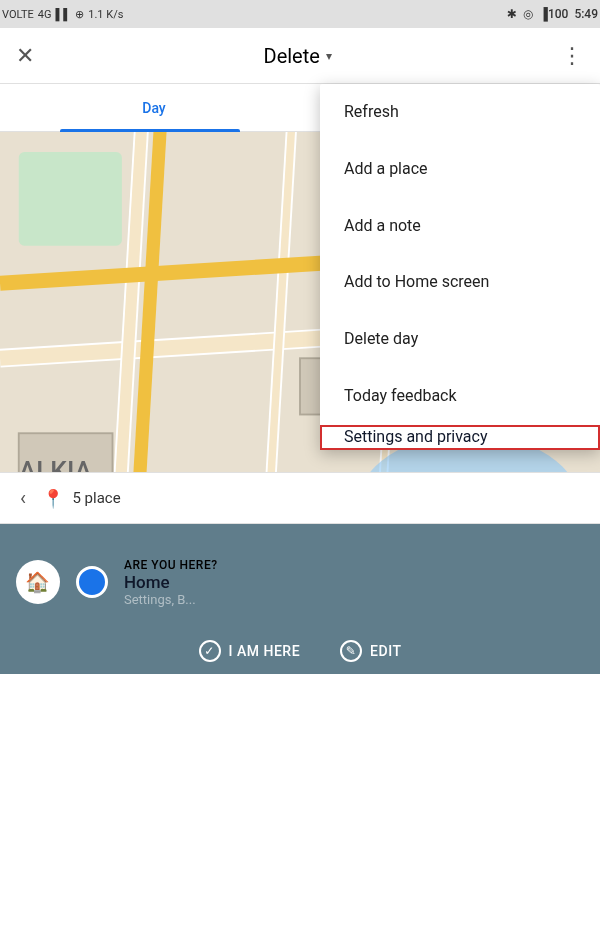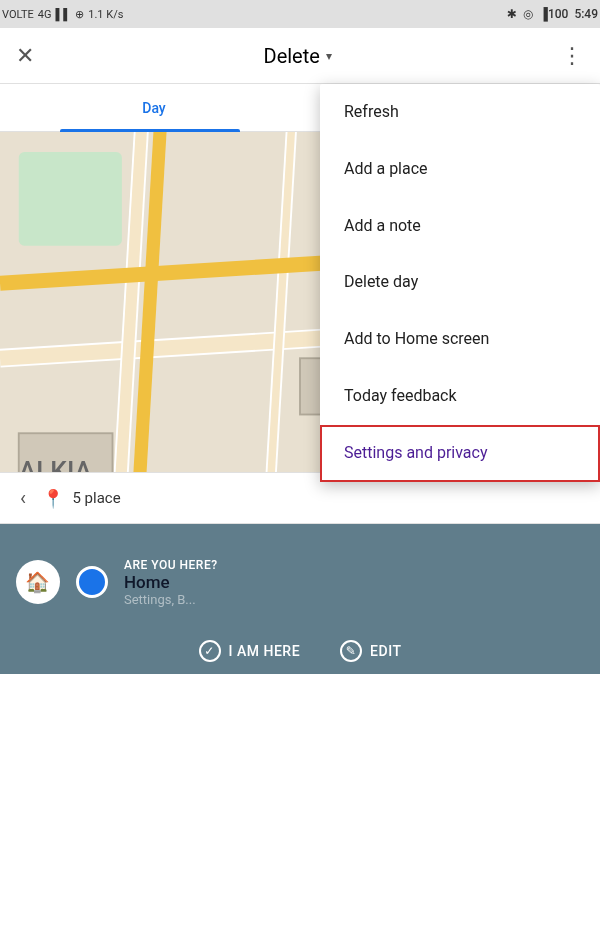--- a/index.html
+++ b/index.html
@@ -174,21 +174,21 @@
       background: #1a73e8;
       border: 3px solid #fff;
       flex-shrink: 0;
     }
     .location-text {
       flex: 1;
       overflow: hidden;
     }
     .location-label {
       font-size: 12px;
-      color: #ffffff;
+      color: #000000;
       font-weight: 500;
       text-transform: uppercase;
       letter-spacing: 0.5px;
     }
     .location-name {
       font-size: 17px;
       font-weight: 500;
       color: #0f172a;
     }
     .location-sub {
@@ -236,22 +236,22 @@
     .menu-item {
       padding: 18px 24px;
       font-size: 16px;
       color: #212121;
       cursor: pointer;
       border-bottom: none;
       line-height: 1.3;
     }
     .menu-item.highlighted {
       border: 2px solid #d32f2f;
-      color: #4c1d95;
-      padding: 16px 22px;
+      color: #0f172a;
+      padding: 0 22px;
     }
 
     
     .overlay {
       position: absolute;
       top: 84px;
       left: 0;
       right: 280px;
       bottom: 0;
       background: transparent;
@@ -381,24 +381,24 @@
   <div class="menu-item">
     <span>Refresh</span>
   </div>
   <div class="menu-item">
     <span>Add a place</span>
   </div>
   <div class="menu-item">
     <span>Add a note</span>
   </div>
   <div class="menu-item">
+    <span>Add to Home screen</span>
+  </div>
+  <div class="menu-item">
     <span>Delete day</span>
-  </div>
-  <div class="menu-item">
-    <span>Add to Home screen</span>
   </div>
   <div class="menu-item">
     <span>Today feedback</span>
   </div>
   <div class="menu-item highlighted">
     <span>Settings and privacy</span>
   </div>
 </div>
 
 </body></html>

